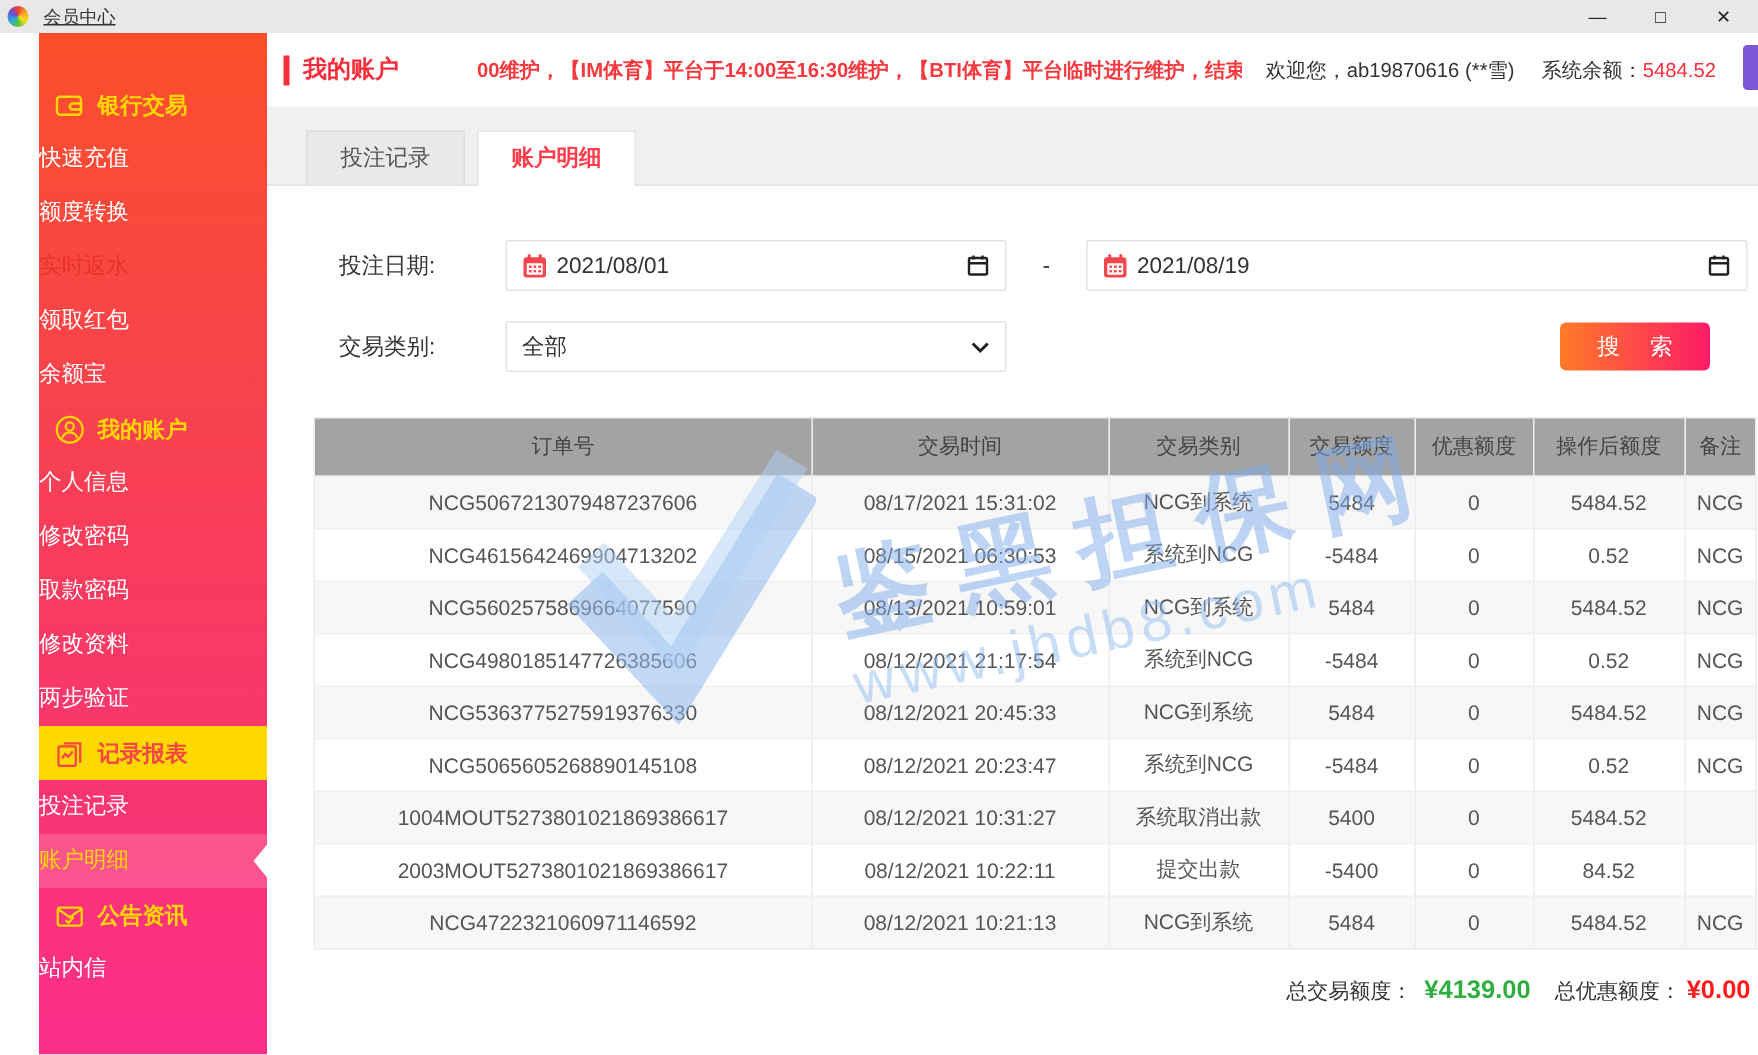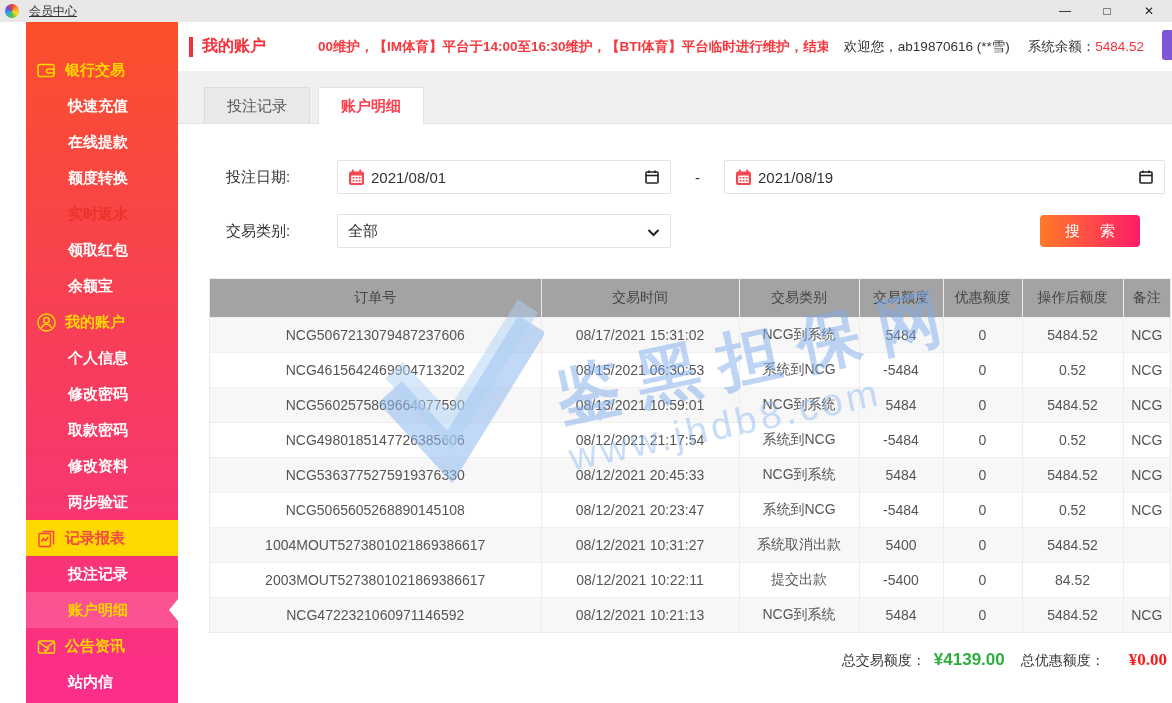--- a/index.html
+++ b/index.html
@@ -17,21 +17,21 @@
 
   
   .main { flex:1; display:flex; min-height:0; }
 
   
   .sidebar { width:152px; flex:0 0 152px; background:linear-gradient(180deg,#fb4f2b 0%,#f73b60 55%,#fb2e8a 100%);
              padding-top:30px; position:relative;margin-left:26px; }
   .side-section { display:flex; align-items:center; height:36px; padding-left:9px; color:#ffd600; font-weight:bold; font-size:15px; }
   .side-section .s-icon { width:22px; height:22px; margin-right:8px; display:flex; align-items:center; justify-content:center; }
   .side-section.active { background:#ffd800; color:#f54545;text-align:center; }
-  .side-item { height:36px; line-height:36px; padding-left:42px; color:#fff; font-size:15px; position:relative;font-weight:bold; }
+  .side-item { height:36px; line-height:36px; color:#fff; font-size:15px; position:relative; }
   .side-item.active { background:rgba(255,255,255,0.16); color:#ffd600; }
   .side-item.red { color:#e8332a; }
   .notch { position:absolute; right:0; top:50%; transform:translateY(-50%); width:0; height:0;
            border-style:solid; border-width:11px 9px 11px 0; border-color:transparent #ffffff transparent transparent; }
 
   
   .content { flex:1; display:flex; flex-direction:column; background:#fff; min-width:0; }
 
   
   .header { height:50px; flex:0 0 50px; display:flex; align-items:center; padding-left:11px; position:relative;
@@ -81,21 +81,21 @@
   tr.odd td { background:#f7f7f7; }
   .vscroll { width:12px; flex:0 0 12px; background:#fafafa; border-left:1px solid #ececec; position:relative; }
   .vs-arrow { position:absolute; left:0; width:11px; height:12px; color:#8b8b8b; font-size:7px; text-align:center; line-height:12px; }
   .vs-up { top:1px; } .vs-down { bottom:1px; }
   .vs-thumb { position:absolute; top:14px; left:2px; width:7px; height:62px; background:#d2d2d2; border-radius:4px; }
 
   
   .totals { width:972px; margin-left:31px; margin-top:17px; display:flex; justify-content:flex-end; align-items:baseline;
             font-size:14px; color:#333; padding-right:14px; }
   .tot-green { color:#2fae3f; font-size:17px; font-weight:bold; margin:0 16px 0 8px; }
-  .tot-red { color:#fe1a1a; font-size:17px; font-weight:bold; margin-left:24px;font-family:Liberation Serif, serif; }
+  .tot-red { color:#fe1a1a; font-size:17px; font-weight:bold; margin-left:4px; }
 
   
   .watermark { position:absolute; left:196px; top:168px; display:flex; align-items:flex-start; pointer-events:none; z-index:5; }
   .wm-texts { transform:rotate(-12deg); transform-origin:left top; margin-left:4px; margin-top:64px; }
   .wm-brand { font-size:64px; font-weight:bold; color:rgba(125,172,235,0.5); letter-spacing:18px; white-space:nowrap; }
   .wm-url { font-size:38px; color:rgba(140,185,240,0.48); letter-spacing:4px; margin-top:-4px; white-space:nowrap; }
 </style>
 </head>
 <body>
 
@@ -116,21 +116,20 @@
         <div class="side-section">
           <span class="s-icon">
             <svg width="20" height="20" viewBox="0 0 20 20" fill="none" stroke="currentColor" stroke-width="1.6">
               <rect x="2" y="4.5" width="16" height="12" rx="2"></rect>
               <path d="M12.5 9h5.5v4h-5.5a2 2 0 0 1 0-4z"></path>
             </svg>
           </span>
           <span>银行交易</span>
         </div>
         <div class="side-item">快速充值</div>
-        <div class="side-item">在线提款</div>
         <div class="side-item">额度转换</div>
         <div class="side-item red">实时返水</div>
         <div class="side-item">领取红包</div>
         <div class="side-item">余额宝</div>
         <div class="side-section">
           <span class="s-icon">
             <svg width="21" height="21" viewBox="0 0 21 21" fill="none" stroke="currentColor" stroke-width="1.5">
               <circle cx="10.5" cy="10.5" r="8.6"></circle>
               <circle cx="10.5" cy="8.3" r="2.7"></circle>
               <path d="M5.3 16c1.1-2.5 3-3.8 5.2-3.8s4.1 1.3 5.2 3.8"></path>

